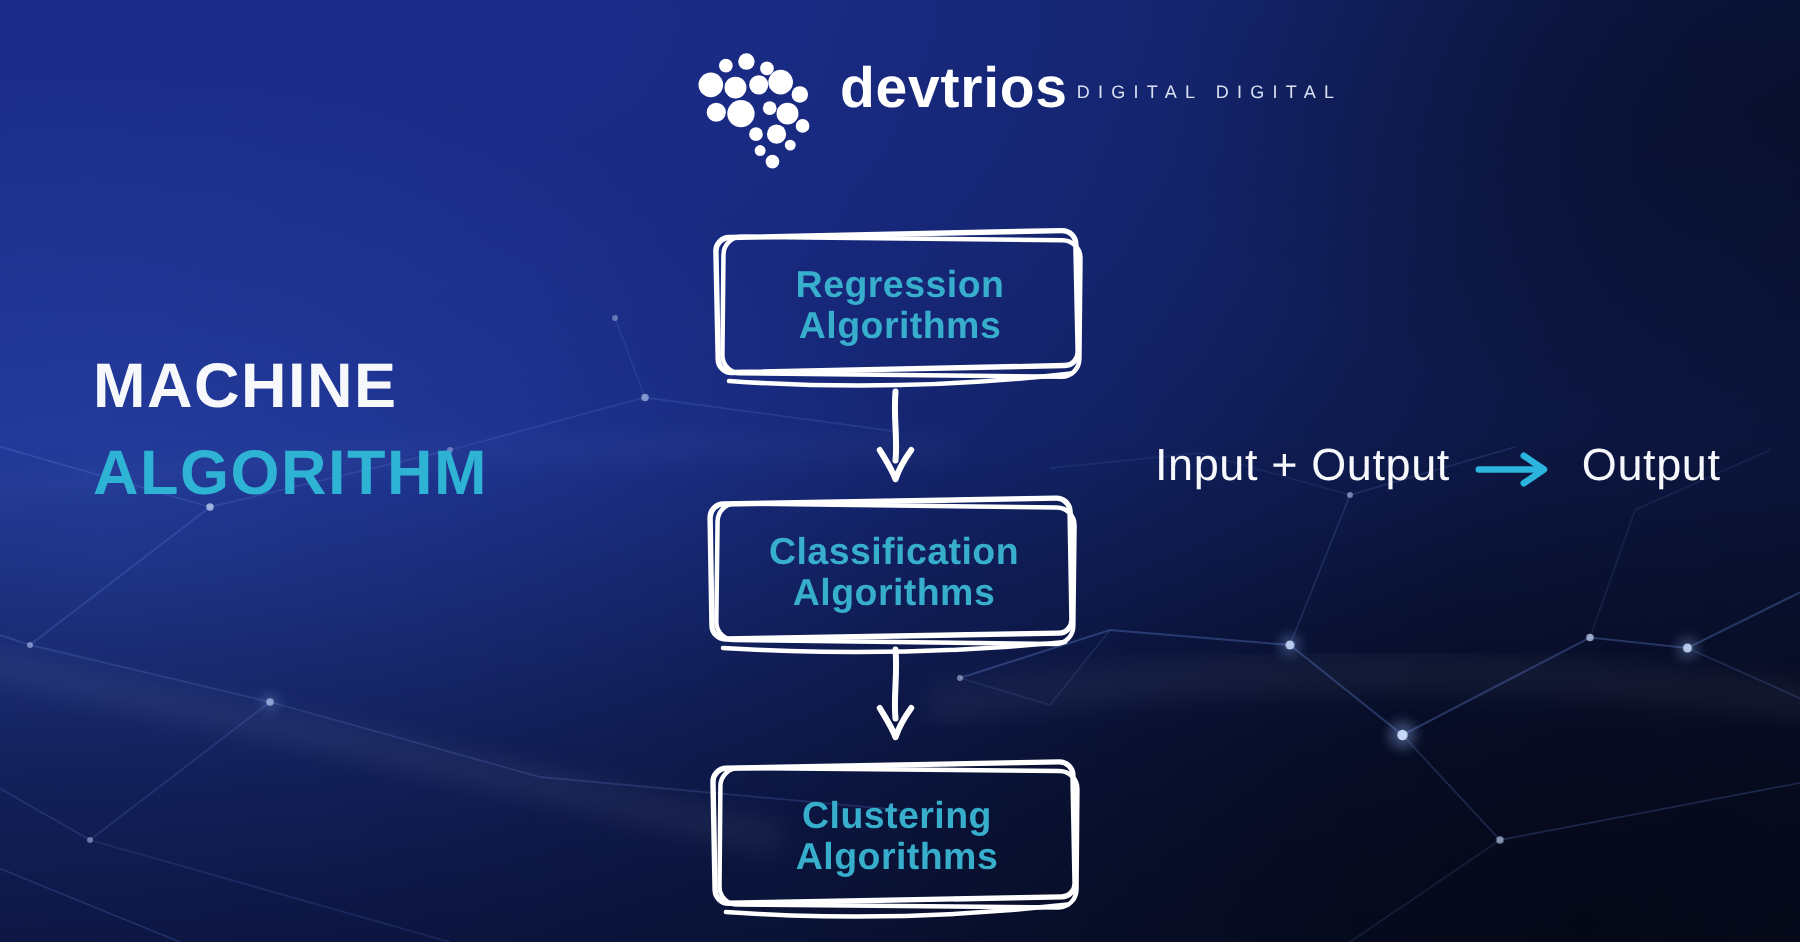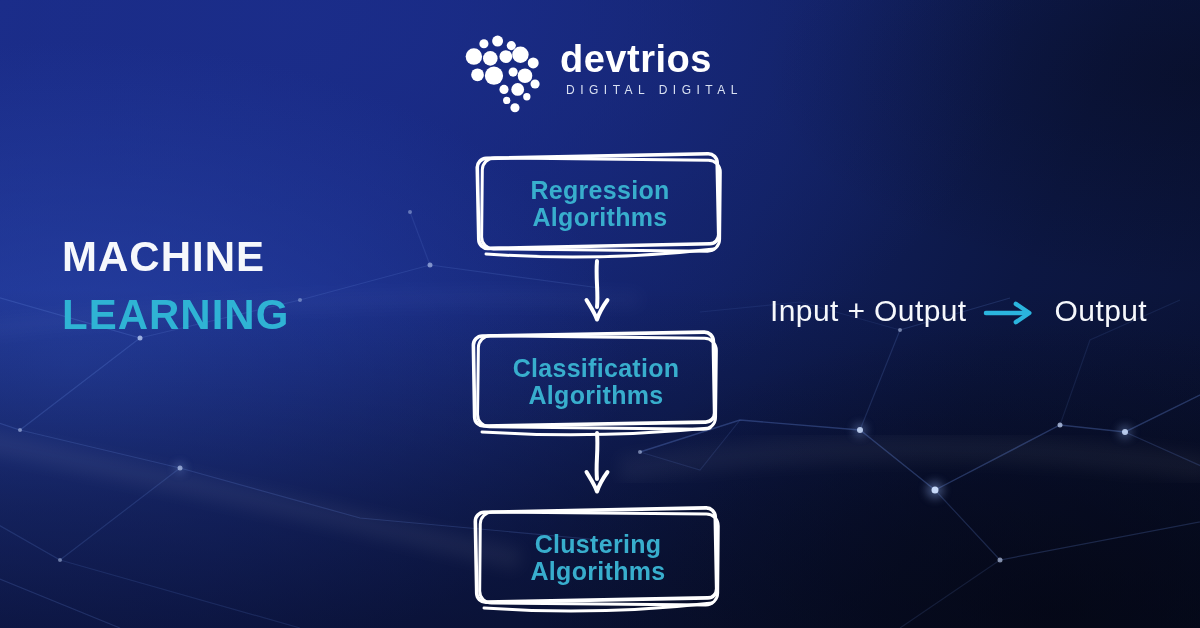--- a/index.html
+++ b/index.html
@@ -20,21 +20,21 @@
     position:absolute;inset:0;
     background:
       radial-gradient(760px 420px at 88% 98%, rgba(3,5,15,0.62), rgba(3,5,15,0) 70%),
       radial-gradient(620px 300px at 100% 12%, rgba(5,8,22,0.40), rgba(5,8,22,0) 70%),
       linear-gradient(to bottom, rgba(4,7,20,0) 46%, rgba(4,7,20,0.42) 80%, rgba(4,7,20,0.58) 100%);
   }
   .plexus{position:absolute;inset:0;pointer-events:none;}
   
   .logo{position:absolute;left:462px;top:32px;display:flex;align-items:flex-start;gap:14px;}
   .logo-mark{width:84px;height:82px;flex:0 0 auto;}
-  .logo-text{display:flex;flex-direction:column;padding-top:6px;}
+  .logo-text{display:flex;padding-top:6px;}
   .brand-name{color:#ffffff;font-size:38px;font-weight:700;line-height:42px;letter-spacing:0.5px;}
   .brand-tagline{color:#d9e1f2;font-size:12px;font-weight:500;letter-spacing:5.5px;margin-top:3px;align-self:center;padding-left:6px;white-space:nowrap;}
   
   .title{position:absolute;left:62px;top:228px;margin:0;}
   .t-line{display:block;color:#f6f8fc;font-size:42px;line-height:58px;font-weight:600;letter-spacing:1px;}
   .t-line.teal{color:#2fb3d4;}
   
   .flow-node{position:absolute;width:260px;height:116px;display:flex;align-items:center;justify-content:center;}
   .node1{left:470px;top:146px;}
   .node2{left:466px;top:324px;}
@@ -137,21 +137,21 @@
       </g>
     </svg>
     <div class="logo-text">
       <div class="brand-name">devtrios</div>
       <div class="brand-tagline">DIGITAL DIGITAL</div>
     </div>
   </header>
 
   <h1 class="title">
     <span class="t-line">MACHINE</span>
-    <span class="t-line teal">LEARNING</span>
+    <span class="t-line teal">ALGORITHM</span>
   </h1>
 
   <div class="flow-node node1">
     <svg class="sketch" viewBox="0 0 260 116">
       <g stroke="#ffffff" fill="none" stroke-linejoin="round" stroke-linecap="round">
         <rect x="8" y="10" width="240" height="90" rx="9" stroke-width="3.6" transform="rotate(-1.2 130 55)"></rect>
         <rect x="12" y="13" width="238" height="91" rx="12" stroke-width="3" transform="rotate(0.6 130 55)"></rect>
         <path d="M16,108 Q 130,116 244,103" stroke-width="3"></path>
       </g>
     </svg>

